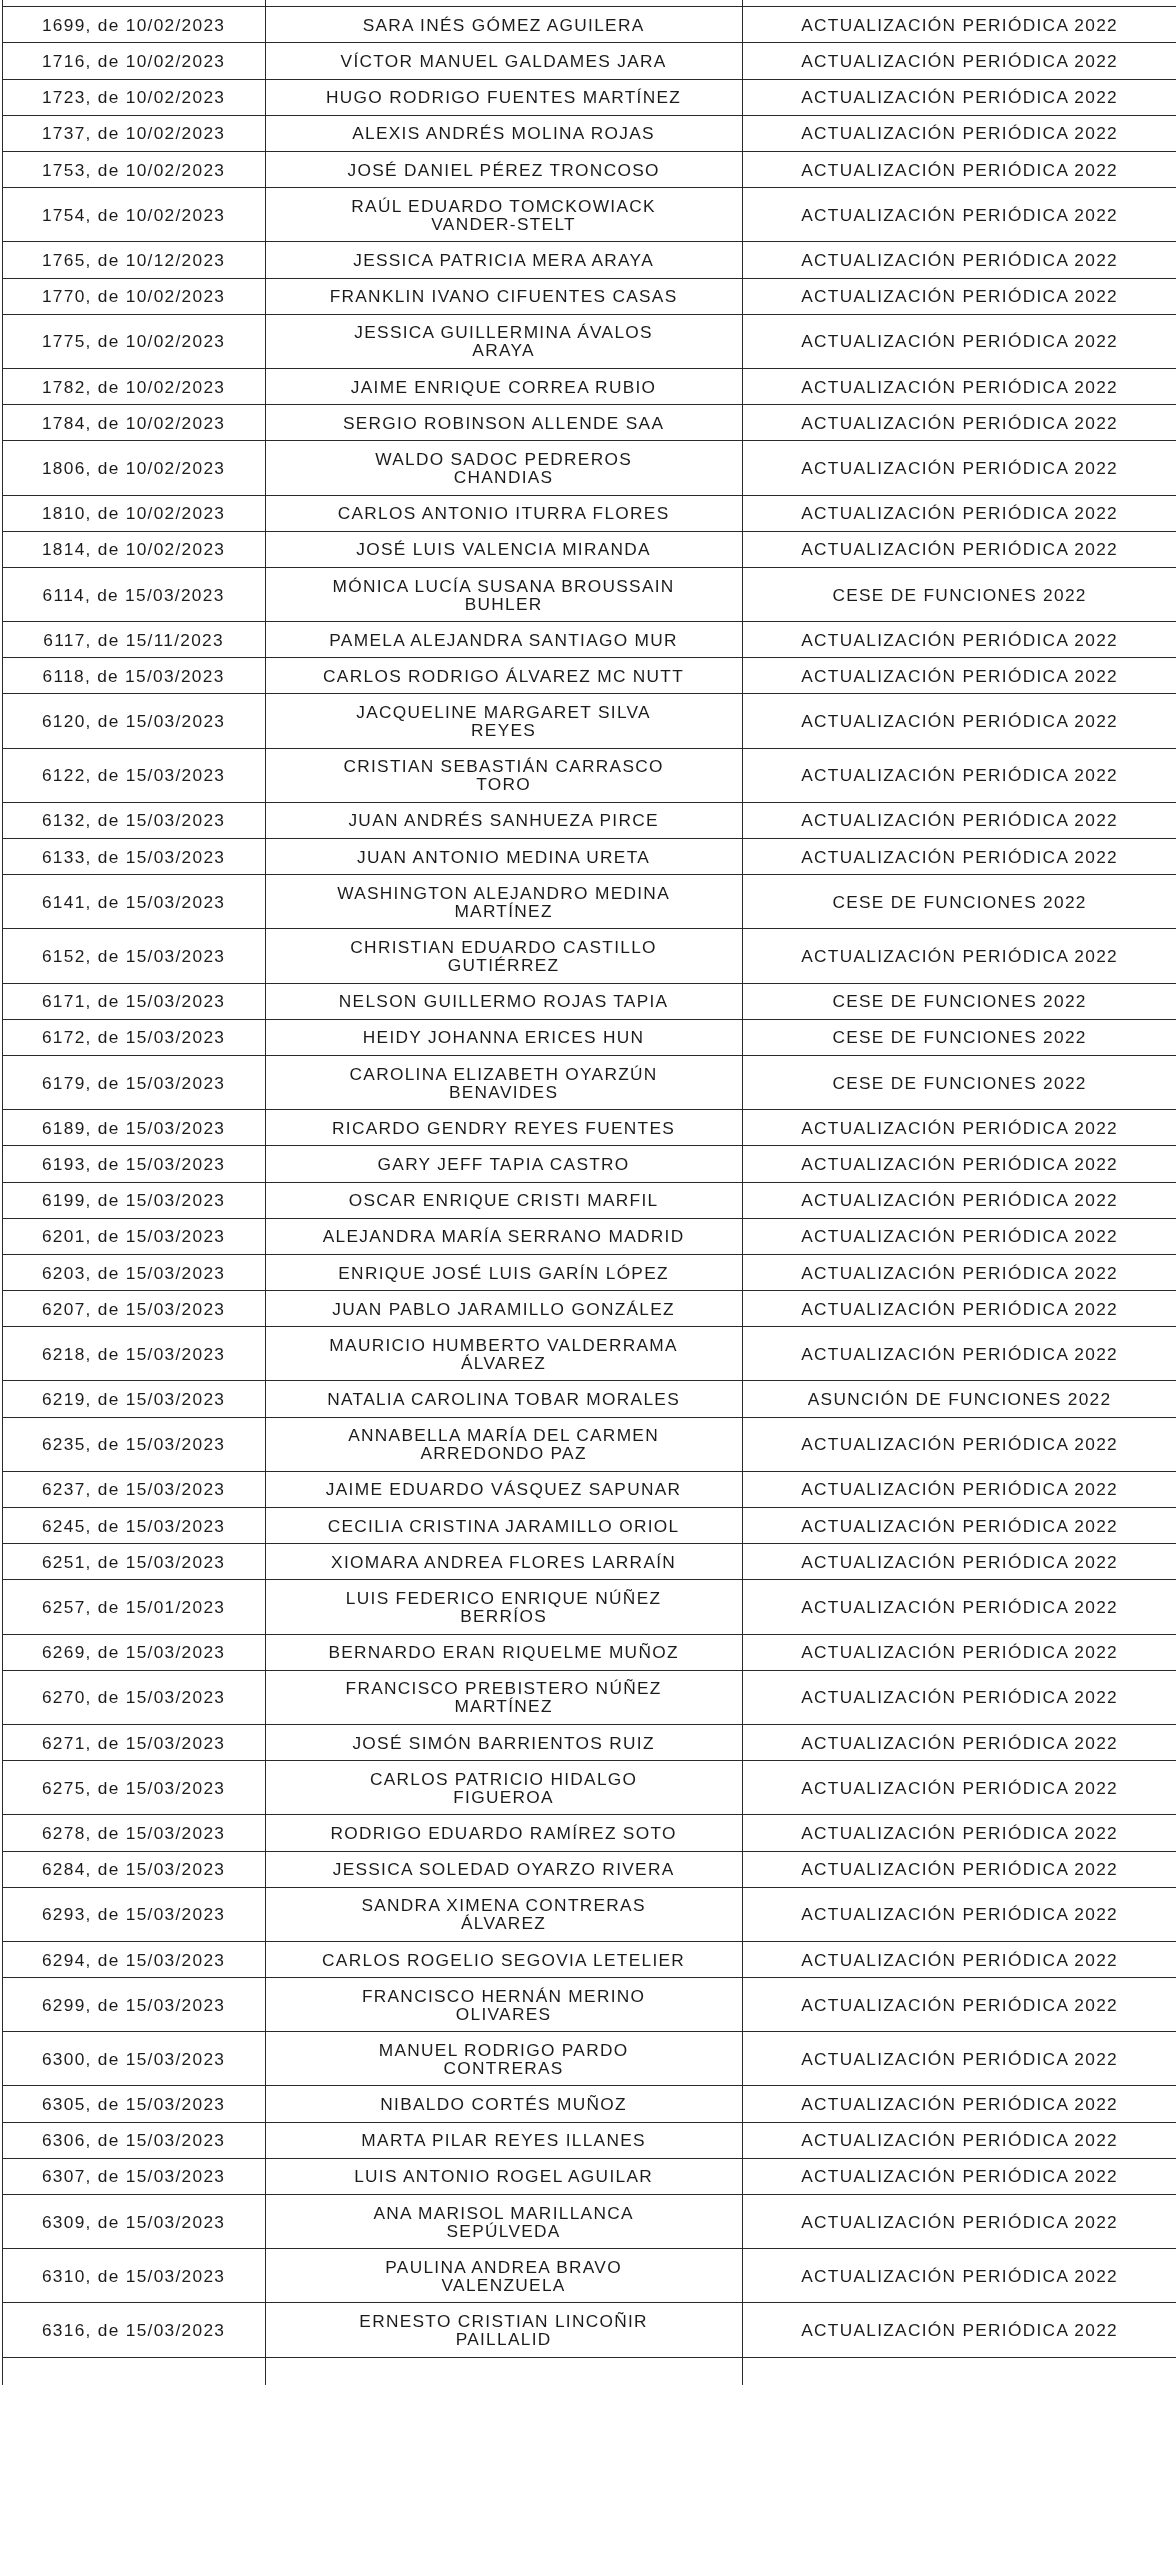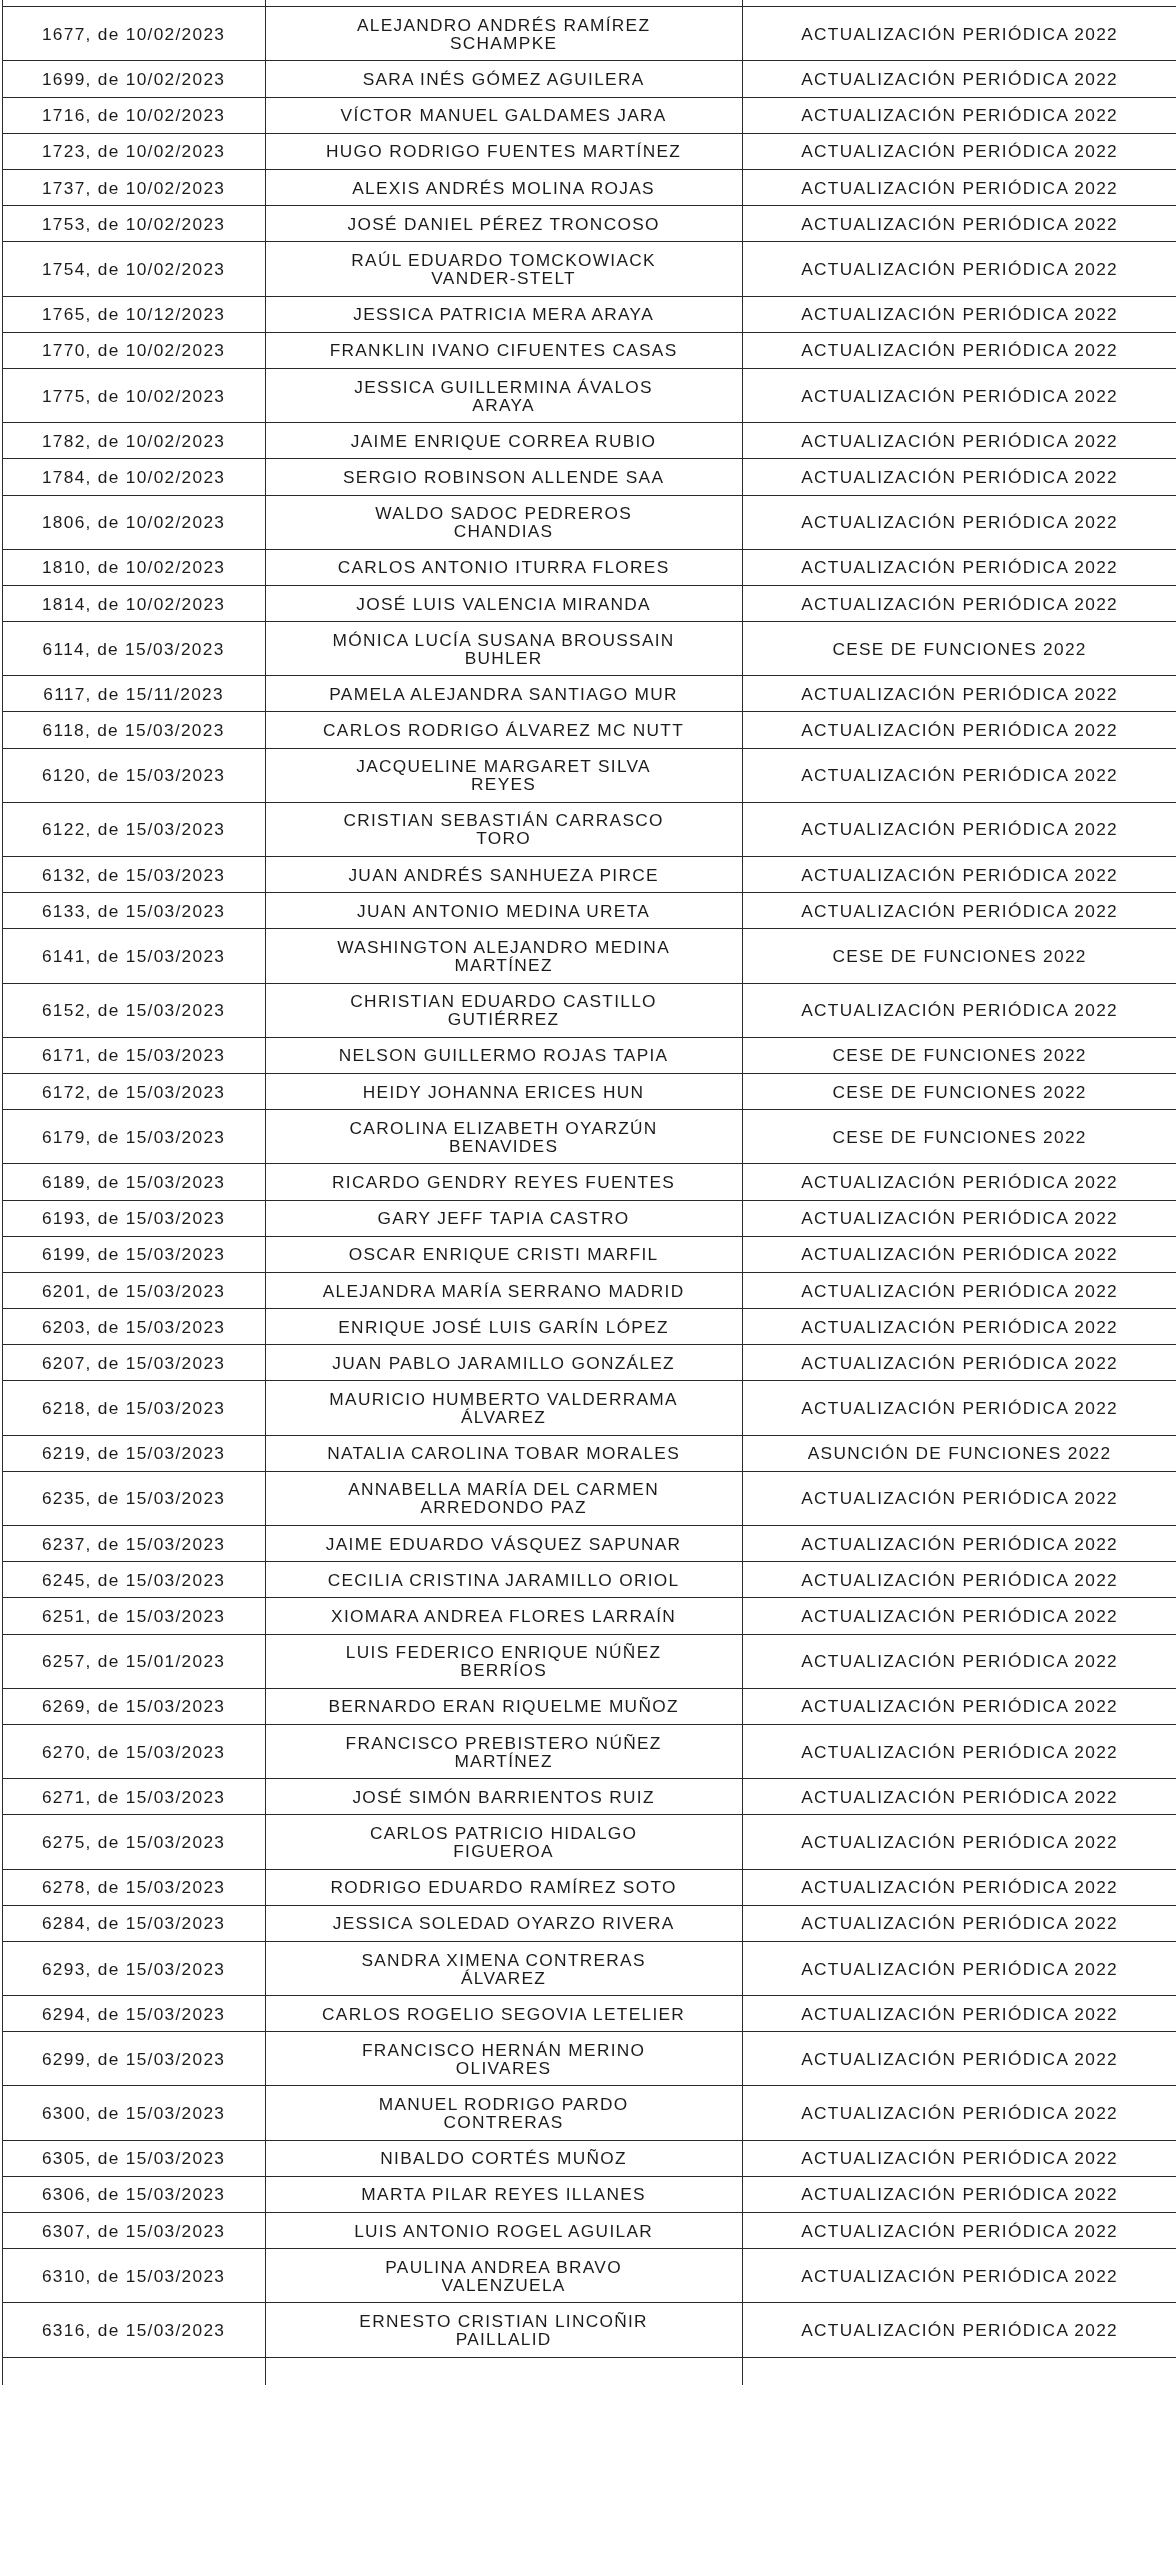--- a/index.html
+++ b/index.html
@@ -44,26 +44,20 @@
     <col class="c1">
     <col class="c2">
     <col class="c3">
   </colgroup>
   <tbody id="table-body">
     <tr class="sliver sliver-top">
       <td></td>
       <td></td>
       <td></td>
     </tr>
-    <tr>
-        <td>1677, de 10/02/2023</td>
-        <td>ALEJANDRO ANDRÉS RAMÍREZ
-SCHAMPKE</td>
-        <td>ACTUALIZACIÓN PERIÓDICA 2022</td>
-      </tr>
       <tr>
         <td>1699, de 10/02/2023</td>
         <td>SARA INÉS GÓMEZ AGUILERA</td>
         <td>ACTUALIZACIÓN PERIÓDICA 2022</td>
       </tr>
       <tr>
         <td>1716, de 10/02/2023</td>
         <td>VÍCTOR MANUEL GALDAMES JARA</td>
         <td>ACTUALIZACIÓN PERIÓDICA 2022</td>
       </tr>
@@ -325,20 +319,26 @@
         <td>ACTUALIZACIÓN PERIÓDICA 2022</td>
       </tr>
       <tr>
         <td>6306, de 15/03/2023</td>
         <td>MARTA PILAR REYES ILLANES</td>
         <td>ACTUALIZACIÓN PERIÓDICA 2022</td>
       </tr>
       <tr>
         <td>6307, de 15/03/2023</td>
         <td>LUIS ANTONIO ROGEL AGUILAR</td>
+        <td>ACTUALIZACIÓN PERIÓDICA 2022</td>
+      </tr>
+      <tr>
+        <td>6309, de 15/03/2023</td>
+        <td>ANA MARISOL MARILLANCA
+SEPÚLVEDA</td>
         <td>ACTUALIZACIÓN PERIÓDICA 2022</td>
       </tr>
       <tr>
         <td>6310, de 15/03/2023</td>
         <td>PAULINA ANDREA BRAVO
 VALENZUELA</td>
         <td>ACTUALIZACIÓN PERIÓDICA 2022</td>
       </tr>
       <tr>
         <td>6316, de 15/03/2023</td>

